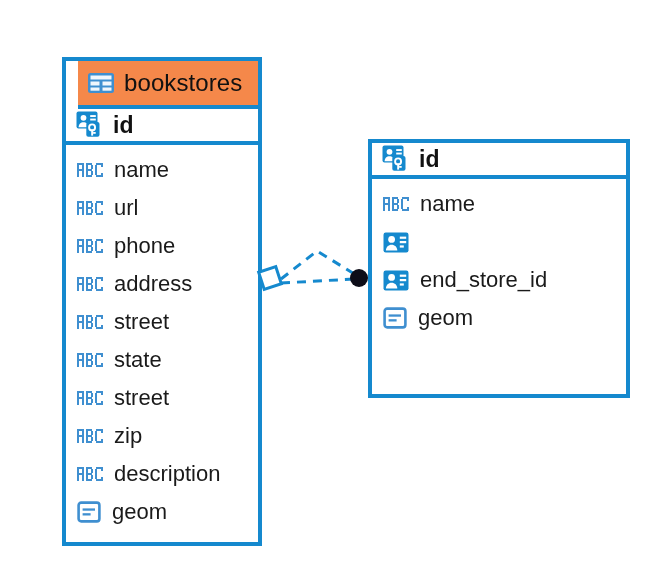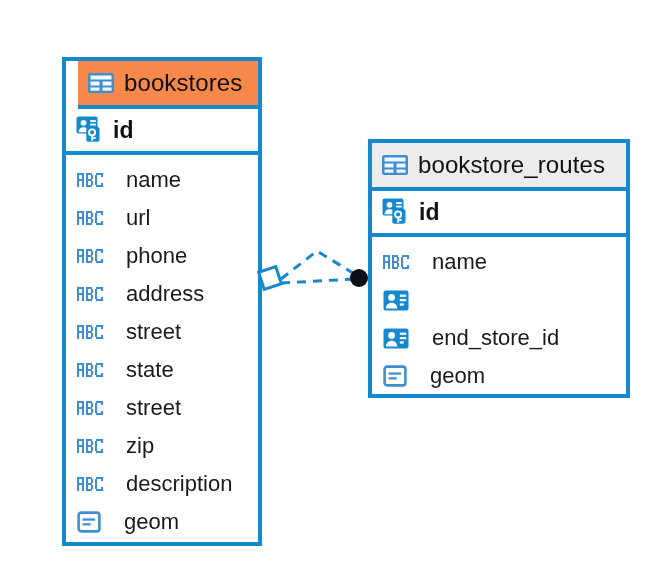--- a/index.html
+++ b/index.html
@@ -43,21 +43,21 @@
 
   .entity-title {
     font-size: 24px;
     color: #111111;
     letter-spacing: .1px;
     white-space: nowrap;
   }
 
   .pk-row {
     box-sizing: border-box;
-    height: 46px;
+    height: 36px;
     display: flex;
     align-items: center;
     padding-left: 10px;
     gap: 9px;
     border-bottom: 4px solid #1589CE;
     background: #ffffff;
   }
   .pk-name {
     font-size: 23px;
     font-weight: bold;
@@ -71,21 +71,20 @@
     height: 38px;
     display: flex;
     align-items: center;
     padding-left: 11px;
     gap: 11px;
   }
   .field-name {
     font-size: 22px;
     color: #1a1a1a;
     white-space: nowrap;
-    margin-left: 12px;
   }
 
   
   .icon {
     flex: 0 0 auto;
     display: block;
   }
   .ico-table { width: 26px; height: 20px; }
   .ico-key   { width: 28px; height: 28px; }
   .ico-abc   { width: 26px; height: 14px; }
@@ -342,31 +341,20 @@
     <rect x="5.6" y="7.4" width="12.4" height="2.3" fill="#3F8FD0"></rect>
     <rect x="5.6" y="12.2" width="8.0" height="2.3" fill="#3F8FD0"></rect>
   </svg>
 <span class="field-name">geom</span>
         </div>
       </div>
   </div>
 
   <div class="entity" id="entity-bookstore-routes" style="left:368px; top:139px; width:262px; height:259px;">
 
-    <div class="entity-header neutral">
-      <svg class="icon ico-table" viewBox="0 0 26 20">
-        <rect x="0" y="0" width="26" height="20" rx="2.5" fill="#3F8FD0"></rect>
-        <rect x="2.5" y="2.5" width="21" height="4" fill="#ffffff" opacity=".92"></rect>
-        <rect x="2.5" y="8.5" width="9" height="4" fill="#ffffff" opacity=".92"></rect>
-        <rect x="14.5" y="8.5" width="9" height="4" fill="#ffffff" opacity=".92"></rect>
-        <rect x="2.5" y="14.5" width="9" height="3.2" fill="#ffffff" opacity=".92"></rect>
-        <rect x="14.5" y="14.5" width="9" height="3.2" fill="#ffffff" opacity=".92"></rect>
-      </svg>
-      <span class="entity-title">bookstore_routes</span>
-    </div>
 
     <div class="pk-row">
       <svg class="icon ico-key" viewBox="0 0 28 28">
         <rect x="0.5" y="0.5" width="21" height="17" rx="2" fill="#1589CE"></rect>
         <circle cx="7.5" cy="6.8" r="2.9" fill="#ffffff"></circle>
         <path d="M2.6 16.2c0-3.1 2.2-5 4.9-5s4.9 1.9 4.9 5z" fill="#ffffff"></path>
         <rect x="14.2" y="4.1" width="5.6" height="1.9" fill="#ffffff"></rect>
         <rect x="14.2" y="7.6" width="5.6" height="1.9" fill="#ffffff"></rect>
         <rect x="14.2" y="11.1" width="3.4" height="1.9" fill="#ffffff"></rect>
         <rect x="10.3" y="11.1" width="13.2" height="14.6" rx="2" fill="#1589CE"></rect>

